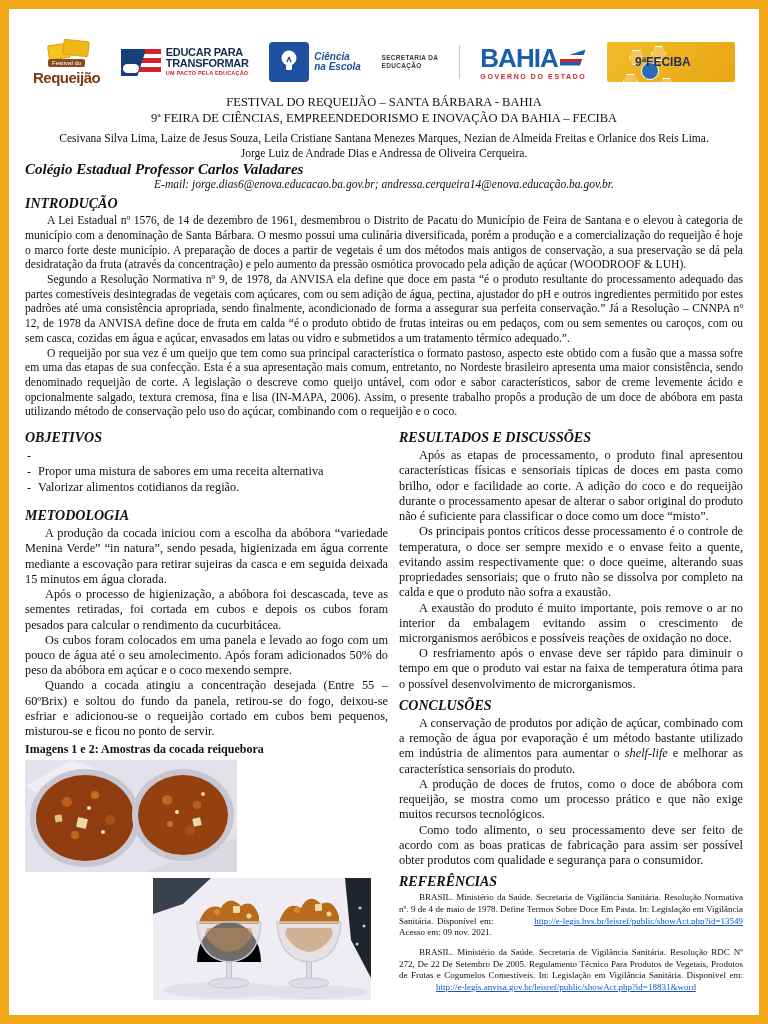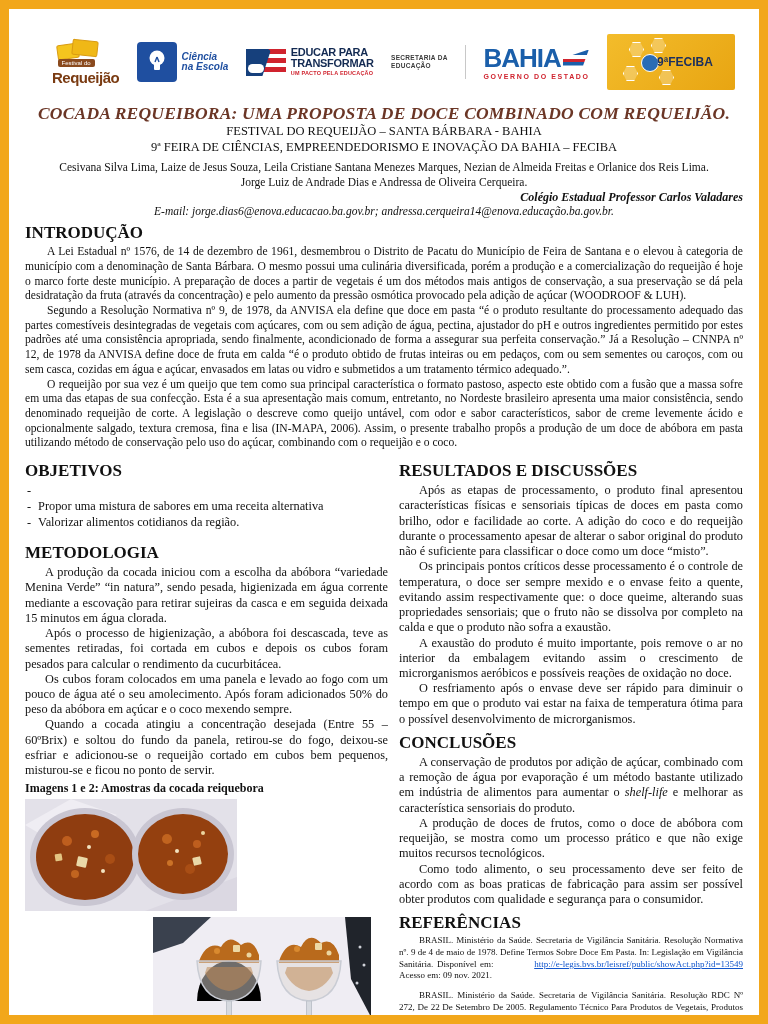--- a/index.html
+++ b/index.html
@@ -8,50 +8,50 @@
   .inner{padding:8px 16px 0 16px;}
   
   .logo-row{display:flex;align-items:center;justify-content:space-between;height:62px;margin:14px 8px 2px 8px;}
   .logo{display:flex;align-items:center;gap:5px;}
   .festival{display:flex;flex-direction:column;align-items:center;line-height:1;font-family:"Liberation Sans",sans-serif;}
   .cheese{width:44px;height:18px;position:relative;margin-bottom:-4px;}
   .cheese i{position:absolute;display:block;background:#F5C51E;border:1px solid #D99B12;border-radius:2px;}
   .cheese i.c1{width:20px;height:13px;left:3px;top:4px;transform:rotate(-8deg);}
   .cheese i.c2{width:24px;height:14px;left:18px;top:0;transform:rotate(6deg);background:#F0B816;}
   .festival .f1{font-size:6px;color:#fff;background:#8A4A1E;padding:1px 4px;border-radius:2px;margin-bottom:-2px;z-index:2;}
-  .festival .f2{font-size:15px;font-weight:bold;color:#7A3B12;letter-spacing:-.5px;margin-left:19px;}
+  .festival .f2{font-size:15px;font-weight:bold;color:#7A3B12;letter-spacing:-.5px;}
   .ciencia-box{width:40px;height:40px;background:#1F4FA0;border-radius:4px;display:flex;align-items:center;justify-content:center;}
   .ciencia-text{font-family:"Liberation Sans",sans-serif;font-size:10px;color:#1F4FA0;font-weight:bold;font-style:italic;line-height:1.05;}
   .educar-flag{width:40px;height:27px;position:relative;overflow:hidden;}
   .educar-flag .stripes{position:absolute;inset:0;background:repeating-linear-gradient(#D0232E 0 5px,#fff 5px 9px);}
   .educar-flag .wedge{position:absolute;left:-6px;top:-4px;width:26px;height:36px;background:#16407C;transform:rotate(18deg);border-radius:3px;}
   .educar-flag .cloud{position:absolute;left:2px;bottom:3px;width:16px;height:9px;background:#fff;border-radius:8px;}
   .educar-text{font-family:"Liberation Sans",sans-serif;line-height:1;}
   .educar-text .e1{font-size:11px;font-weight:bold;color:#132A52;letter-spacing:-.3px;}
   .educar-text .e2{font-size:5.5px;color:#D0232E;font-weight:bold;margin-top:2px;letter-spacing:.2px;}
   .secretaria{font-family:"Liberation Sans",sans-serif;font-size:6.5px;font-weight:bold;color:#3a3a3a;line-height:1.2;letter-spacing:.3px;}
   .vdiv{width:1px;height:34px;background:#c8c8c8;}
   .bahia{font-family:"Liberation Sans",sans-serif;line-height:1;text-align:left;}
   .bahia .b1{font-size:26px;font-weight:bold;color:#1B5FAA;letter-spacing:-1px;display:flex;align-items:center;}
   .bahia .swoosh{display:inline-block;margin-left:2px;width:26px;height:16px;background:
      linear-gradient(180deg,#1B5FAA 0 34%,#ffffff 34% 55%,#D0232E 55% 78%,#1B5FAA 78% 100%);
      clip-path:polygon(0 55%,100% 0,78% 100%,0 100%);}
   .bahia .b2{font-size:7px;color:#D0232E;font-weight:bold;letter-spacing:1.6px;margin-top:2px;}
-  .feciba{width:128px;height:56px;background:linear-gradient(135deg,#F3BC2B,#E8A512);border-radius:2px;position:relative;display:flex;align-items:center;justify-content:center;overflow:hidden;}
+  .feciba{width:128px;height:40px;background:linear-gradient(135deg,#F3BC2B,#E8A512);border-radius:2px;position:relative;display:flex;align-items:center;overflow:hidden;}
   .feciba .hex{position:absolute;width:13px;height:13px;border:1.5px solid #fff;background:rgba(255,255,255,.25);clip-path:polygon(25% 0,75% 0,100% 50%,75% 100%,25% 100%,0 50%);}
   .feciba .t{font-family:"Liberation Sans",sans-serif;font-weight:bold;color:#1B2F5E;font-size:12px;z-index:2;margin-left:28px;}
   .feciba .atom{position:absolute;left:34px;top:20px;width:16px;height:16px;border:1.5px solid #fff;border-radius:50%;background:#2A6CB5;}
   
   .title{font-size:17.5px;font-weight:bold;font-style:italic;color:#6B3626;text-align:center;margin-top:10px;letter-spacing:.2px;}
   .sub{font-size:12.5px;font-weight:normal;text-align:center;line-height:1.25;}
   .authors{font-size:11.5px;text-align:center;line-height:1.3;margin-top:5px;}
-  .school{font-size:12px;font-weight:bold;font-style:italic;text-align:right;}
+  .school{font-size:15px;font-weight:bold;font-style:italic;text-align:left;}
   .email{font-size:11.5px;font-style:italic;text-align:center;}
   
-  .h-sec{font-size:17px;font-weight:bold;margin:6px 0 2px 0;}
+  .h-sec{font-size:14px;font-weight:bold;margin:6px 0 2px 0;font-style:italic;}
   .intro p{font-size:11.6px;line-height:1.27;text-align:justify;margin:0;text-indent:22px;}
   .columns{display:flex;gap:11px;margin-top:4px;}
   .col-l{width:363px;flex:none;}
   .col-r{flex:1;min-width:0;}
   .colbody p{font-size:12.3px;line-height:1.24;text-align:justify;margin:0;text-indent:20px;}
   .obj-item{font-size:12.3px;line-height:1.3;display:flex;gap:7px;}
   .obj-dash{flex:none;padding-left:2px;}
   .caption{font-size:12px;font-weight:bold;margin-top:3px;}
   .photo{display:block;margin-top:3px;}
   .photo2{margin-left:128px;margin-top:6px;}
@@ -69,47 +69,47 @@
       <div class="logo festival">
         <div class="cheese">
             <i class="c1"></i>
             <i class="c2"></i>
           </div>
         <span class="f1">Festival do</span>
         <span class="f2">Requeijão</span>
       </div>
 
       <div class="logo">
+        <div class="educar-flag">
+          <div class="stripes"></div>
+            <div class="wedge"></div>
+            <div class="cloud"></div>
+        </div>
+        <div class="educar-text">
+          <div class="e1">EDUCAR PARA</div>
+          <div class="e1">TRANSFORMAR</div>
+          <div class="e2">UM PACTO PELA EDUCAÇÃO</div>
+        </div>
+      </div>
+
+      <div class="logo">
         <div class="ciencia-box">
           <svg width="22" height="28" viewBox="0 0 22 28">
             <circle cx="11" cy="10" r="7.5" fill="#fff"></circle>
             <rect x="8" y="16" width="6" height="6" rx="1" fill="#fff"></rect>
             <line x1="11" y1="9" x2="9" y2="14" stroke="#1F4FA0" stroke-width="1.4"></line>
             <line x1="11" y1="9" x2="13" y2="14" stroke="#1F4FA0" stroke-width="1.4"></line>
           </svg>
         </div>
         <div class="ciencia-text">
           <div>Ciência</div>
           <div>na Escola</div>
         </div>
       </div>
 
-      <div class="logo">
-        <div class="educar-flag">
-          <div class="stripes"></div>
-            <div class="wedge"></div>
-            <div class="cloud"></div>
-        </div>
-        <div class="educar-text">
-          <div class="e1">EDUCAR PARA</div>
-          <div class="e1">TRANSFORMAR</div>
-          <div class="e2">UM PACTO PELA EDUCAÇÃO</div>
-        </div>
-      </div>
-
       <div class="secretaria">
         <div>SECRETARIA DA</div>
         <div>EDUCAÇÃO</div>
       </div>
 
       <div class="vdiv"></div>
 
       <div class="bahia">
         <div class="b1">
             <span>BAHIA</span>
@@ -121,21 +121,20 @@
       <div class="feciba">
         <span class="hex" style="left:22px;top:8px;"></span>
         <span class="hex" style="left:44px;top:4px;"></span>
         <span class="hex" style="left:16px;top:32px;"></span>
         <span class="hex" style="left:52px;top:36px;"></span>
         <span class="atom"></span>
         <span class="t">9ªFECIBA</span>
       </div>
     </div>
 
-    <div class="title">COCADA REQUEIBORA: UMA PROPOSTA DE DOCE COMBINADO COM REQUEIJÃO.</div>
     <div class="sub">FESTIVAL DO REQUEIJÃO – SANTA BÁRBARA - BAHIA</div>
     <div class="sub">9ª FEIRA DE CIÊNCIAS, EMPREENDEDORISMO E INOVAÇÃO DA BAHIA – FECIBA</div>
     <div class="authors">Cesivana Silva Lima, Laize de Jesus Souza, Leila Cristiane Santana Menezes Marques, Nezian de Almeida Freitas e Orlanice dos Reis Lima.</div>
     <div class="authors" style="margin-top:0;">Jorge Luiz de Andrade Dias e Andressa de Oliveira Cerqueira.</div>
     <div class="school">Colégio Estadual Professor Carlos Valadares</div>
     <div class="email">E-mail: jorge.dias6@enova.educacao.ba.gov.br; andressa.cerqueira14@enova.educação.ba.gov.br.</div>
 
     <div class="intro">
       <div class="h-sec">INTRODUÇÃO</div>
       <p>A Lei Estadual nº 1576, de 14 de dezembro de 1961, desmembrou o Distrito de Pacatu do Município de Feira de Santana e o elevou à categoria de município com a denominação de Santa Bárbara. O mesmo possui uma culinária diversificada, porém a produção e a comercialização do requeijão é hoje o marco forte deste município. A preparação de doces a partir de vegetais é um dos métodos mais antigos de conservação, a sua preservação se dá pela desidratação da fruta (através da concentração) e pelo aumento da pressão osmótica provocado pela adição de açúcar (WOODROOF &amp; LUH).</p>

